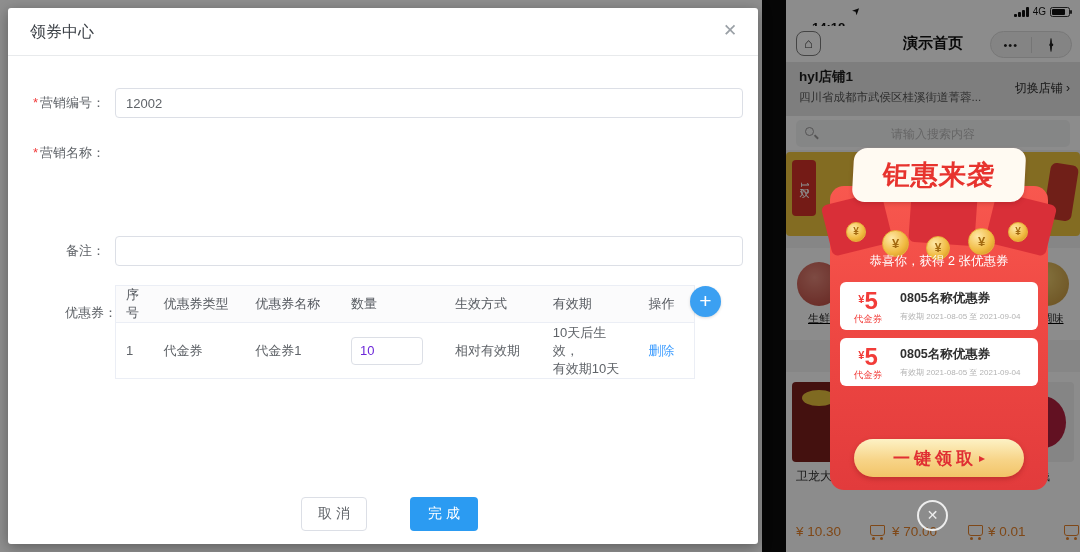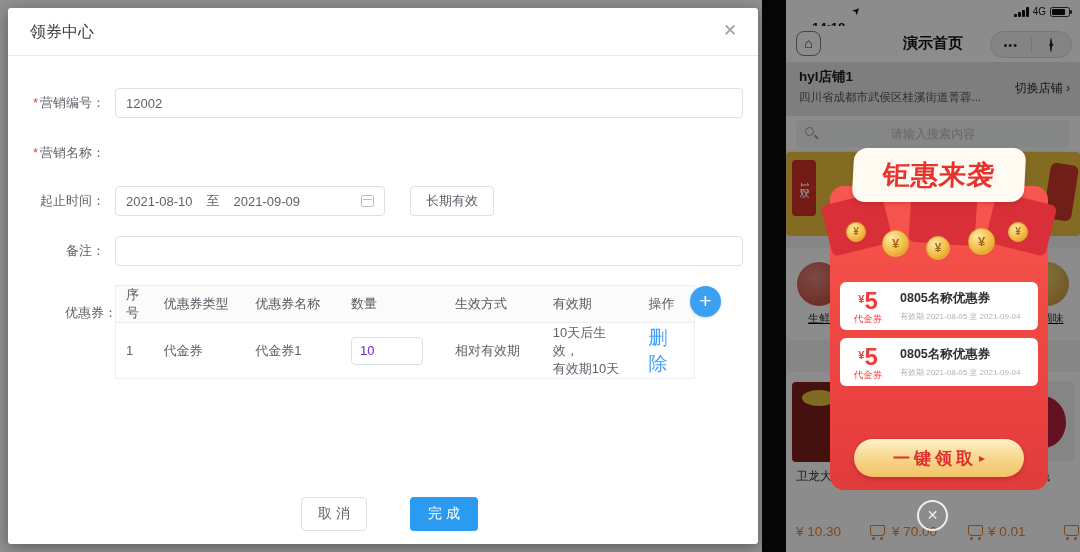--- a/index.html
+++ b/index.html
@@ -28,21 +28,21 @@
   .btn-plain { height:30px; padding:0 15px; background:#fff; border:1px solid #dcdfe6; border-radius:4px;
     font-size:13px; color:#5f6368; display:inline-flex; align-items:center; cursor:pointer; }
   
   .ctable { position:absolute; left:107px; top:277px; width:580px; border:1px solid #ebeef5;
     border-bottom:none; font-size:13px; color:#5f6368; border-collapse:collapse; }
   .ctable th { background:#fbfbfc; font-weight:normal; text-align:left; height:36px; padding:0 10px;
     border-bottom:1px solid #ebeef5; color:#55595f; }
   .ctable td { height:56px; padding:0 10px; border-bottom:1px solid #ebeef5; background:#fff; }
   .qty-input { width:72px; height:28px; border:1px solid #dcdfe6; border-radius:4px; padding:0 8px;
     font-size:13px; color:#6d28d9; outline:none; font-family:inherit; }
-  .link-del { color:#409eff; cursor:pointer; font-size:19px; }
+  .link-del { color:#409eff; cursor:pointer; font-size:13px; }
   .plus-btn { position:absolute; left:682px; top:278px; width:31px; height:31px; border-radius:50%;
     background:#3ba0f2; color:#fff; font-size:21px; text-align:center; line-height:29px; cursor:pointer;
     box-shadow:0 1px 3px rgba(0,0,0,.15); }
   .validity-cell div { line-height:18px; }
   .footer-btn { position:absolute; height:34px; border-radius:4px; font-size:14px; display:flex;
     align-items:center; justify-content:center; cursor:pointer; }
   .btn-cancel { left:293px; top:489px; width:66px; background:#fff; border:1px solid #dcdfe6; color:#5f6368; }
   .btn-ok { left:402px; top:489px; width:68px; background:#2b9bf2; color:#fff; }
 
   
@@ -153,30 +153,20 @@
 
     <div class="frow" style="top:80px; width:750px;">
       <div class="flabel"><span class="req">*</span><span>营销编号：</span></div>
       <input class="tinput" style="width: 628px;" value="12002">
     </div>
 
     <div class="frow" style="top:130px; width:750px;">
       <div class="flabel"><span class="req">*</span><span>营销名称：</span></div>
     </div>
 
-    <div class="frow" style="top:178px; width:750px;">
-      <div class="flabel">起止时间：</div>
-      <div class="datebox">
-        <span>2021-08-10</span>
-        <span>至</span>
-        <span>2021-09-09</span>
-        <span class="cal-icon"></span>
-      </div>
-      <div class="btn-plain" style="margin-left:25px;">长期有效</div>
-    </div>
 
     <div class="frow" style="top:228px; width:750px;">
       <div class="flabel">备注：</div>
       <input class="tinput" style="width: 628px;">
     </div>
 
     <div class="flabel abs" style="left:0; top:296px; width:107px;margin-left:12px;">优惠券：</div>
 
     <table class="ctable">
       <tbody>
@@ -294,20 +284,21 @@
     <div class="cm-body">
       <div class="envelope env-l"></div>
       <div class="envelope env-r"></div>
       <div class="envelope env-m"></div>
       <div class="coin" style="left:16px; top:36px; width:20px; height:20px; font-size:10px; line-height:18px;">¥</div>
       <div class="coin" style="left:52px; top:44px; width:27px; height:27px; font-size:13px; line-height:25px;">¥</div>
       <div class="coin" style="left:96px; top:50px; width:24px; height:24px; font-size:12px; line-height:22px;">¥</div>
       <div class="coin" style="left:138px; top:42px; width:27px; height:27px; font-size:13px; line-height:25px;">¥</div>
       <div class="coin" style="left:178px; top:36px; width:20px; height:20px; font-size:10px; line-height:18px;">¥</div>
     </div>
+    <div class="cm-congrats">恭喜你，获得 2 张优惠券</div>
 
     <div class="coupon-card" style="top:134px;">
       <div class="cc-left">
         <div class="cc-amount"><span class="cur">¥</span><span>5</span></div>
         <div class="cc-type">代金券</div>
       </div>
       <div class="cc-right">
         <div class="cc-title">0805名称优惠券</div>
         <div class="cc-validity">有效期 2021-08-05 至 2021-09-04</div>
       </div>

